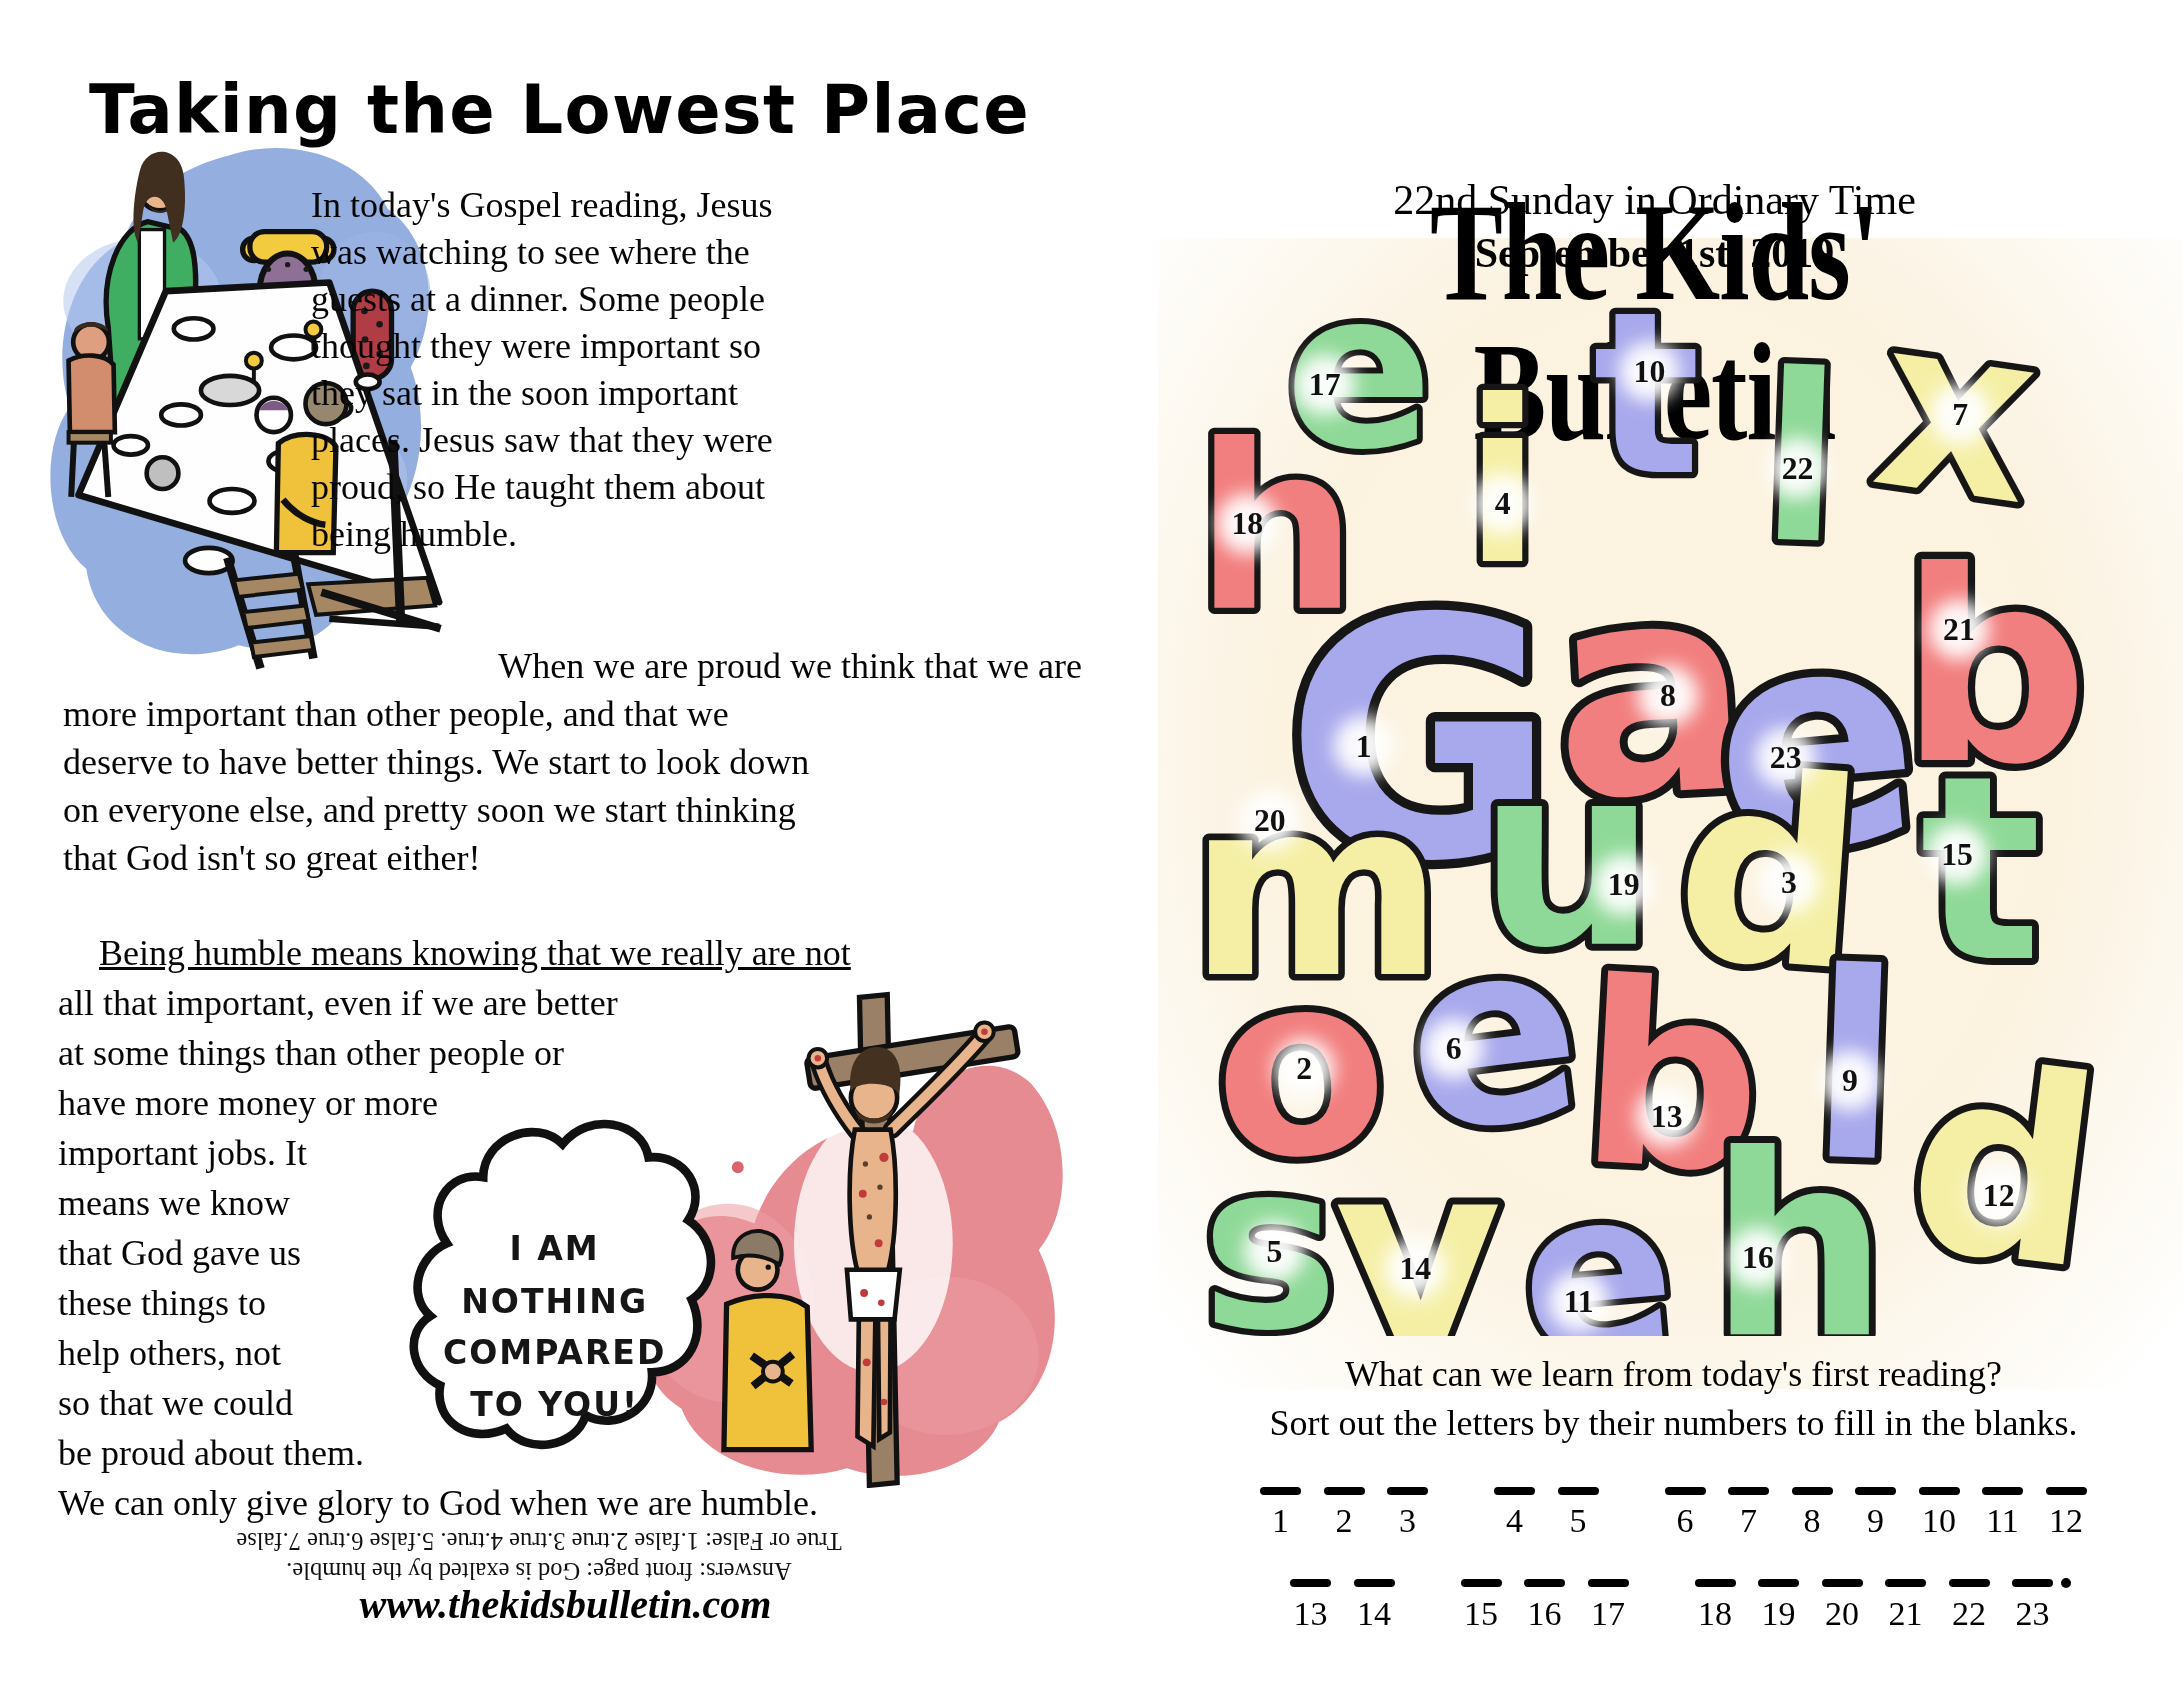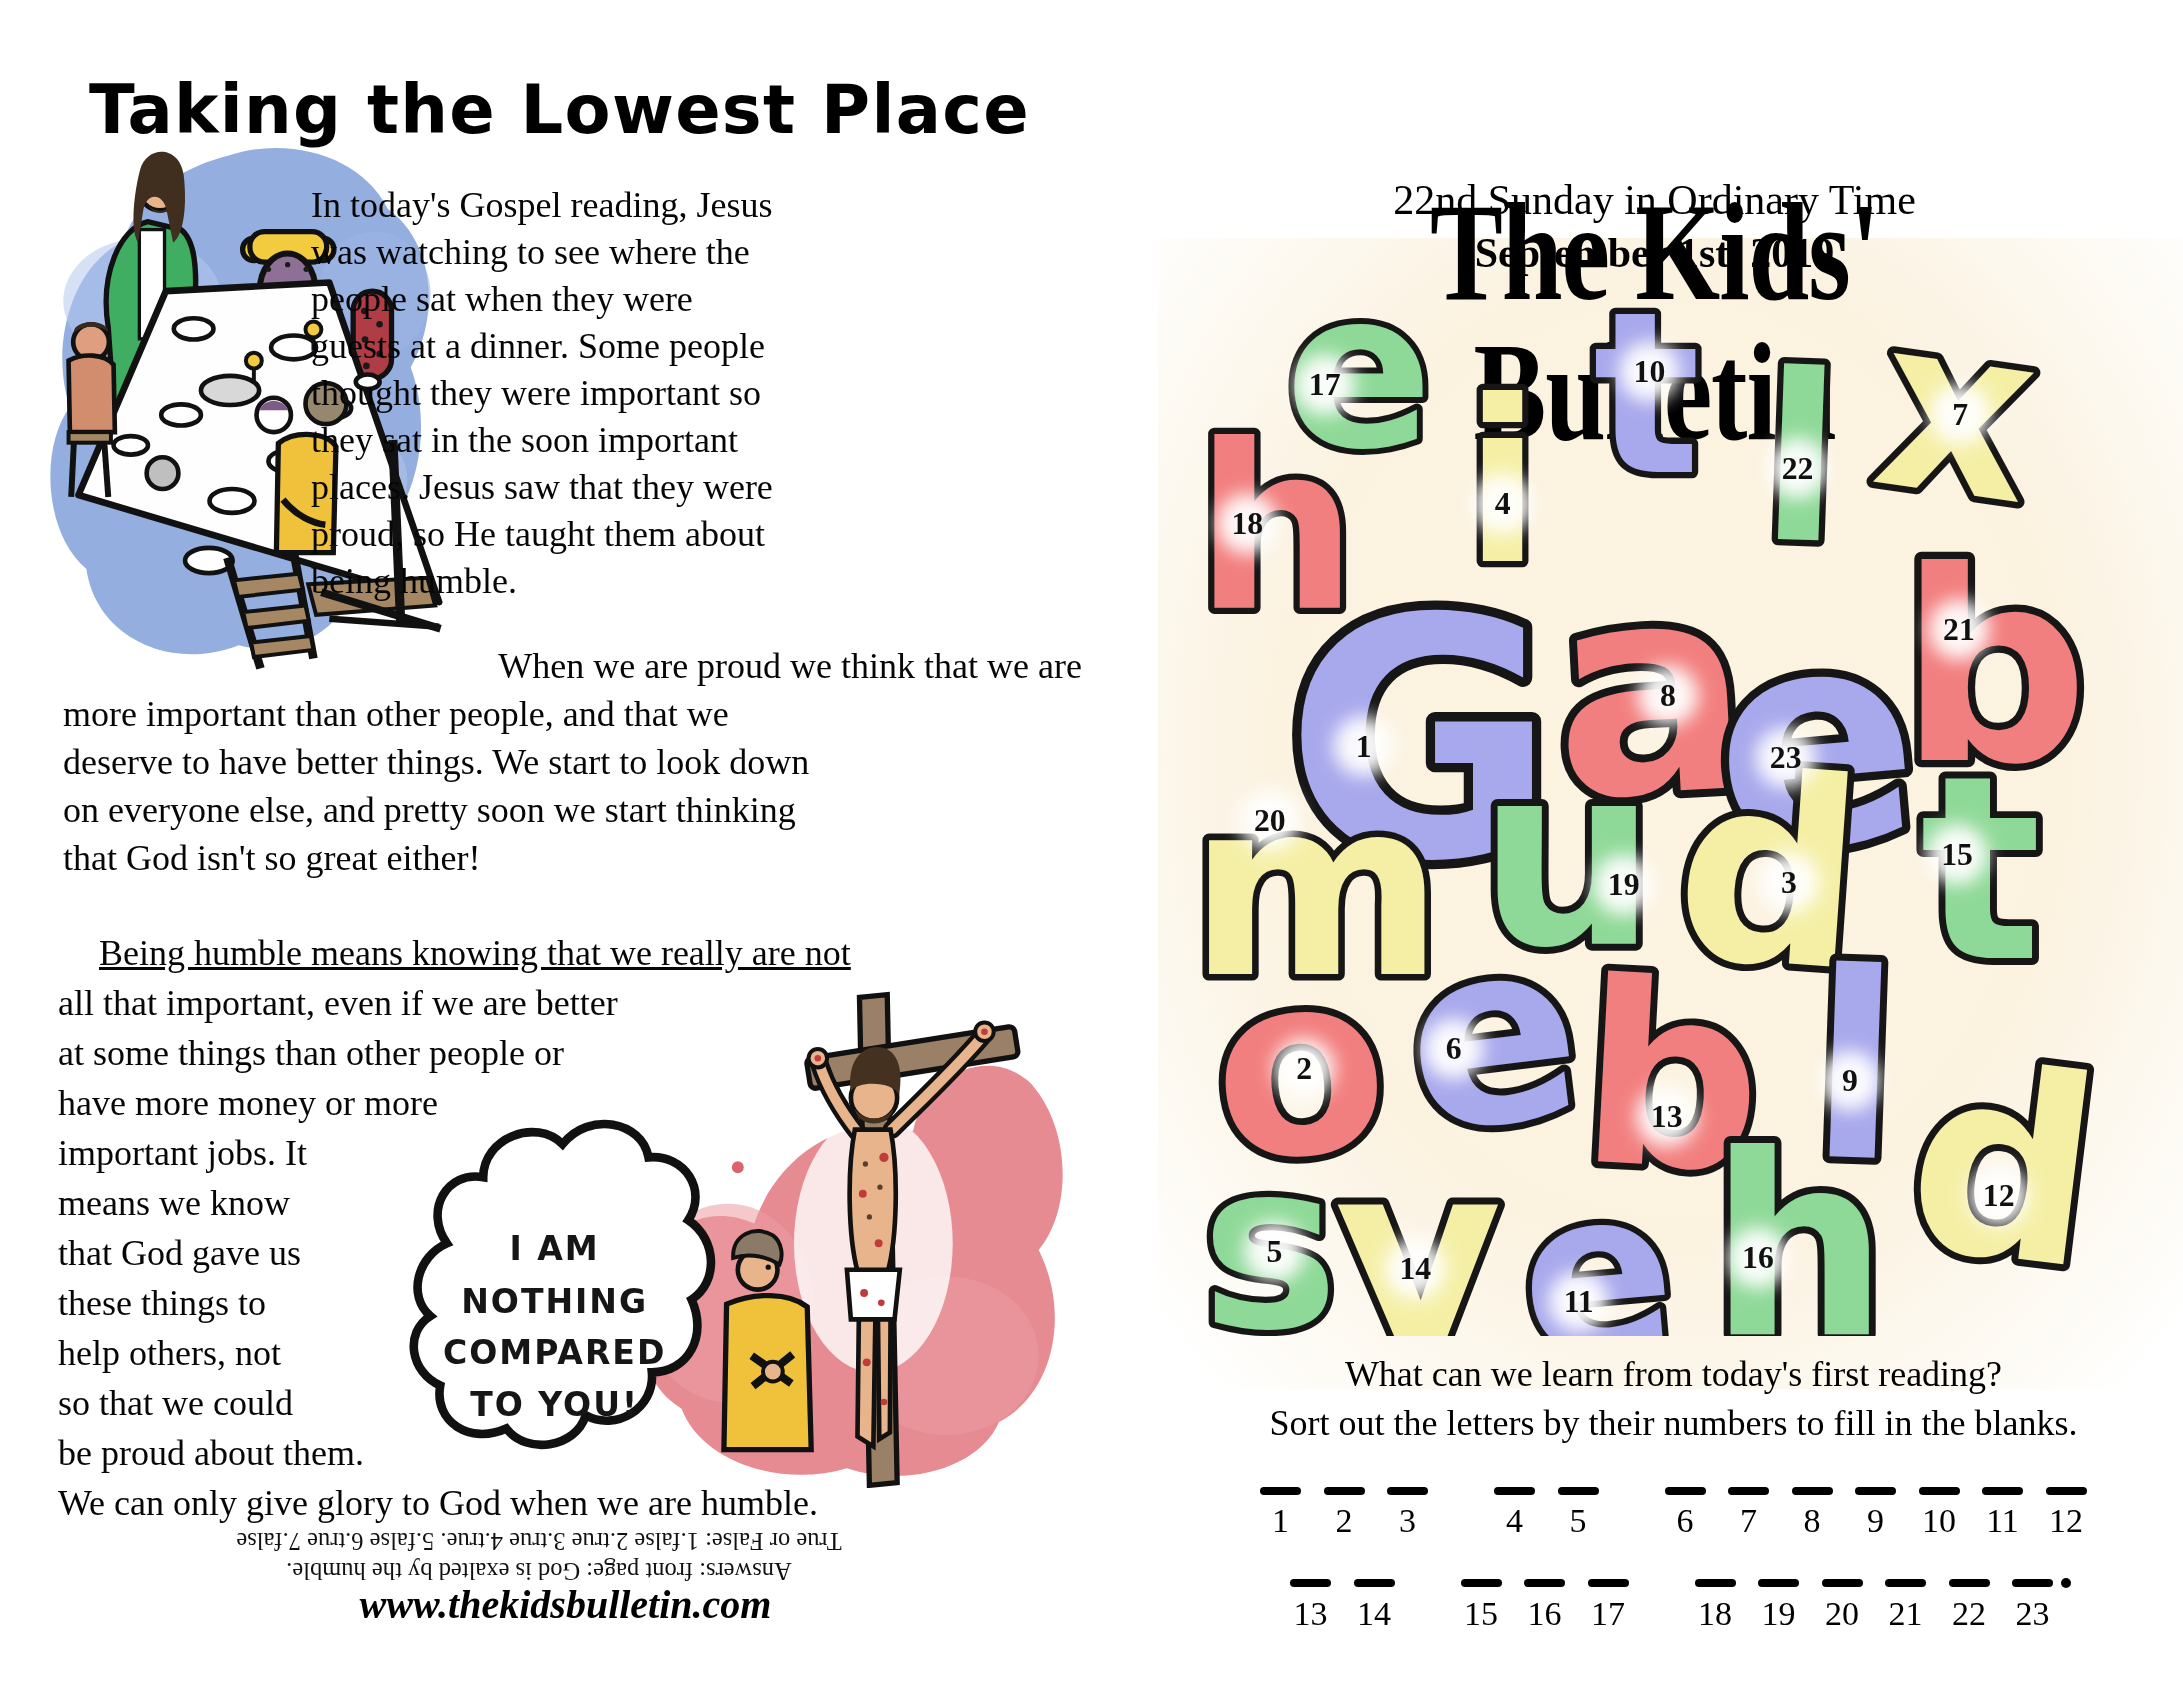--- a/index.html
+++ b/index.html
@@ -148,21 +148,20 @@
         <line x1="398" y1="638" x2="428" y2="800" stroke="#111" stroke-width="13"></line>
         <polygon points="308,682 406,672 412,696 314,707" fill="#a58763" stroke="#111" stroke-width="6"></polygon>
         <polygon points="322,730 416,720 421,743 327,754" fill="#a58763" stroke="#111" stroke-width="6"></polygon>
         <polygon points="334,776 424,766 428,787 338,798" fill="#a58763" stroke="#111" stroke-width="6"></polygon>
       </g>
     </svg>
 
     <div class="abs para para1">
         <div class="line">In today's Gospel reading, Jesus</div>
         <div class="line">was watching to see where the</div>
-        <div class="line">people sat when they were</div>
         <div class="line">guests at a dinner.  Some people</div>
         <div class="line">thought they were important so</div>
         <div class="line">they sat in the soon important</div>
         <div class="line">places.  Jesus saw that they were</div>
         <div class="line">proud, so He taught them about</div>
         <div class="line">being humble.</div>
       </div>
     <div class="abs para para2">
         <div class="line">When we are proud we think that we are</div>
         <div class="line">more important than other people, and that we</div>

